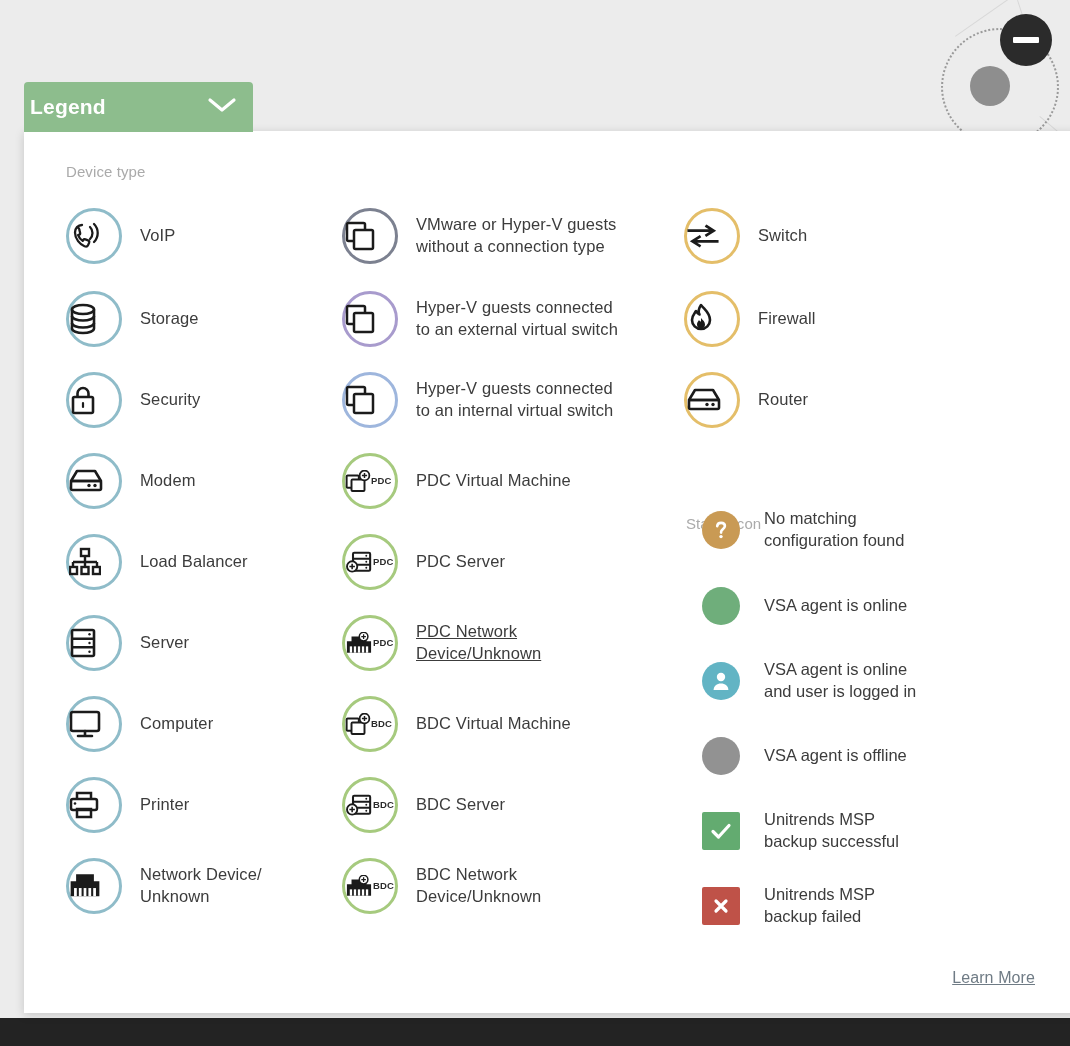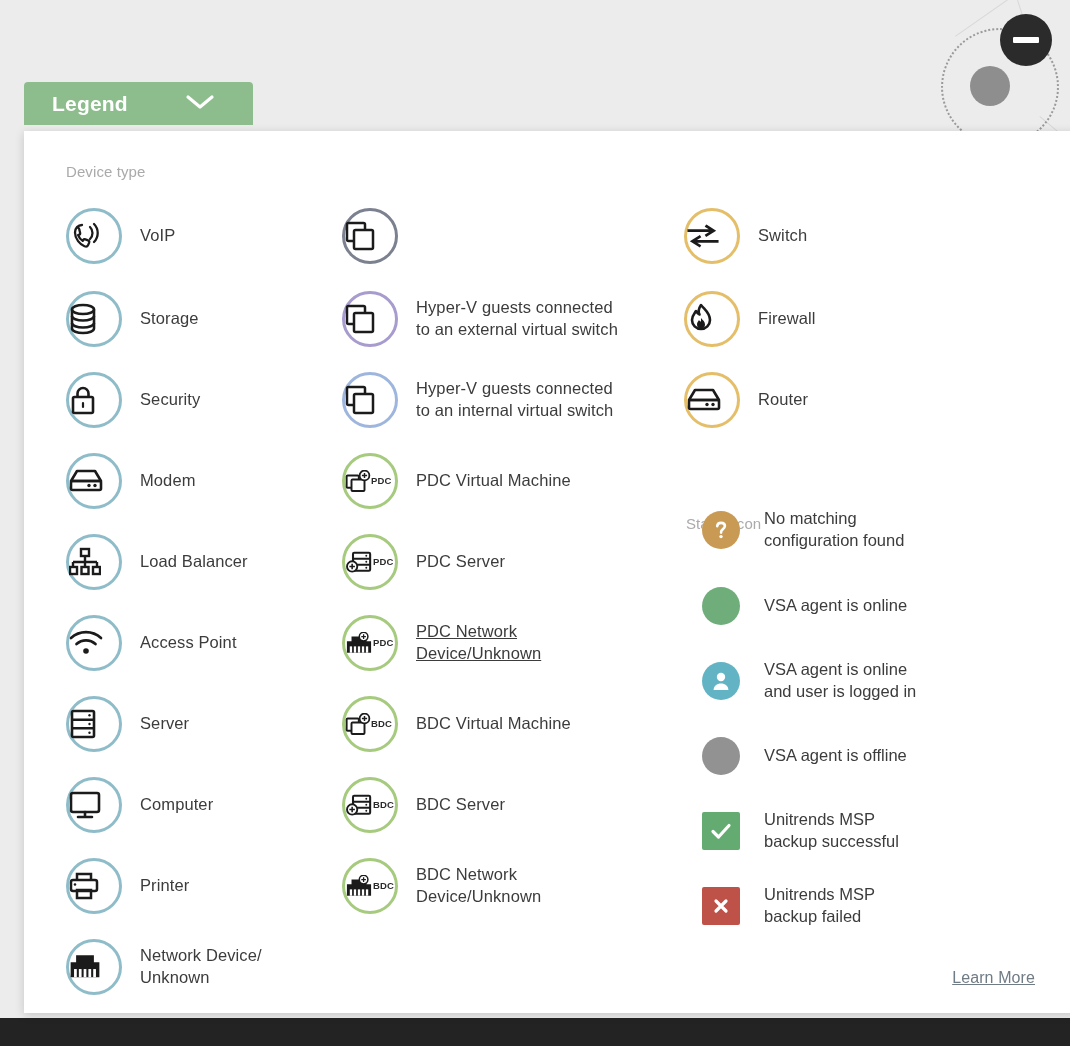--- a/index.html
+++ b/index.html
@@ -36,23 +36,23 @@
     position: absolute; left: 0; bottom: 0; width: 1070px; height: 28px;
     background: #232323; overflow: hidden;
   }
   #footer-bar .footer-text {
     position: absolute; left: 8px; top: 17px; font-size: 12.5px;
     color: #5d5d5d; white-space: nowrap;
   }
 
   
   #legend-header {
-    position: absolute; left: 24px; top: 82px; width: 229px; height: 43px;
+    position: absolute; left: 24px; top: 82px; width: 229px; height: 50px;
     background: #8dbd8d; border-radius: 4px 4px 0 0;
-    display: flex; align-items: center; padding: 0 28px; z-index: 6;
+    display: flex; align-items: center; padding: 0 6px; z-index: 6;
   }
   #legend-header .title { color: #fff; font-size: 21px; font-weight: bold; letter-spacing: .2px; }
   #legend-header .chev { margin-left: auto; margin-right: 10px; }
 
   
   #legend-panel {
     position: absolute; left: 24px; top: 131px; width: 1053px; height: 882px;
     background: #fff; z-index: 5;
     box-shadow: 0 2px 9px rgba(0,0,0,.17);
   }
@@ -218,30 +218,20 @@
           <rect x="12" y="2" width="8" height="7" fill="none" stroke="#1b1b1b" stroke-width="2.4"></rect>
           <path d="M16 9v6M4 15h24M4 15v5M16 15v5M28 15v5" fill="none" stroke="#1b1b1b" stroke-width="2.4"></path>
           <rect x="1" y="20" width="7" height="7" fill="none" stroke="#1b1b1b" stroke-width="2.4"></rect>
           <rect x="12.5" y="20" width="7" height="7" fill="none" stroke="#1b1b1b" stroke-width="2.4"></rect>
           <rect x="24" y="20" width="7" height="7" fill="none" stroke="#1b1b1b" stroke-width="2.4"></rect>
         </svg>
       </span>
       <span class="row-label">Load Balancer</span>
     </div>
 
-    <div class="legend-row" style="height:81px;">
-      <span class="badge">
-        <svg width="34" height="26" viewBox="0 0 34 26">
-          <path d="M2 8a22 22 0 0 1 30 0" fill="none" stroke="#1b1b1b" stroke-width="2.7" stroke-linecap="round"></path>
-          <path d="M7.5 14a14 14 0 0 1 19 0" fill="none" stroke="#1b1b1b" stroke-width="2.7" stroke-linecap="round"></path>
-          <circle cx="17" cy="21" r="2.8" fill="#1b1b1b"></circle>
-        </svg>
-      </span>
-      <span class="row-label">Access Point</span>
-    </div>
 
     <div class="legend-row" style="height:81px;">
       <span class="badge">
         <svg width="28" height="32" viewBox="0 0 28 32">
           <rect x="3" y="3" width="22" height="26" rx="1.5" fill="none" stroke="#1b1b1b" stroke-width="2.6"></rect>
           <path d="M3 11.7h22M3 20.3h22" stroke="#1b1b1b" stroke-width="2.6"></path>
           <circle cx="20.5" cy="7.3" r="1.2" fill="#1b1b1b"></circle>
             <circle cx="20.5" cy="16" r="1.2" fill="#1b1b1b"></circle>
           <circle cx="20.5" cy="24.7" r="1.2" fill="#1b1b1b"></circle>
         </svg>
@@ -291,20 +281,22 @@
 
   <div class="col" style="left:318px;top:63px;">
 
     <div class="legend-row" style="height:84px;">
       <span class="badge ring-gray">
         <svg width="30" height="30" viewBox="0 0 30 30">
           <rect x="2" y="2" width="18" height="18" rx="1.5" fill="none" stroke="#1b1b1b" stroke-width="2.5"></rect>
           <rect x="9" y="9" width="19" height="19" rx="1.5" fill="#fff" stroke="#1b1b1b" stroke-width="2.5"></rect>
         </svg>
       </span>
+      <span class="row-label" style="white-space:pre-line;">VMware or Hyper-V guests
+without a connection type</span>
     </div>
 
     <div class="legend-row" style="height:81px;">
       <span class="badge ring-purple">
         <svg width="30" height="30" viewBox="0 0 30 30">
           <rect x="2" y="2" width="18" height="18" rx="1.5" fill="none" stroke="#1b1b1b" stroke-width="2.5"></rect>
           <rect x="9" y="9" width="19" height="19" rx="1.5" fill="#fff" stroke="#1b1b1b" stroke-width="2.5"></rect>
         </svg>
       </span>
       <span class="row-label" style="white-space:pre-line;">Hyper-V guests connected

